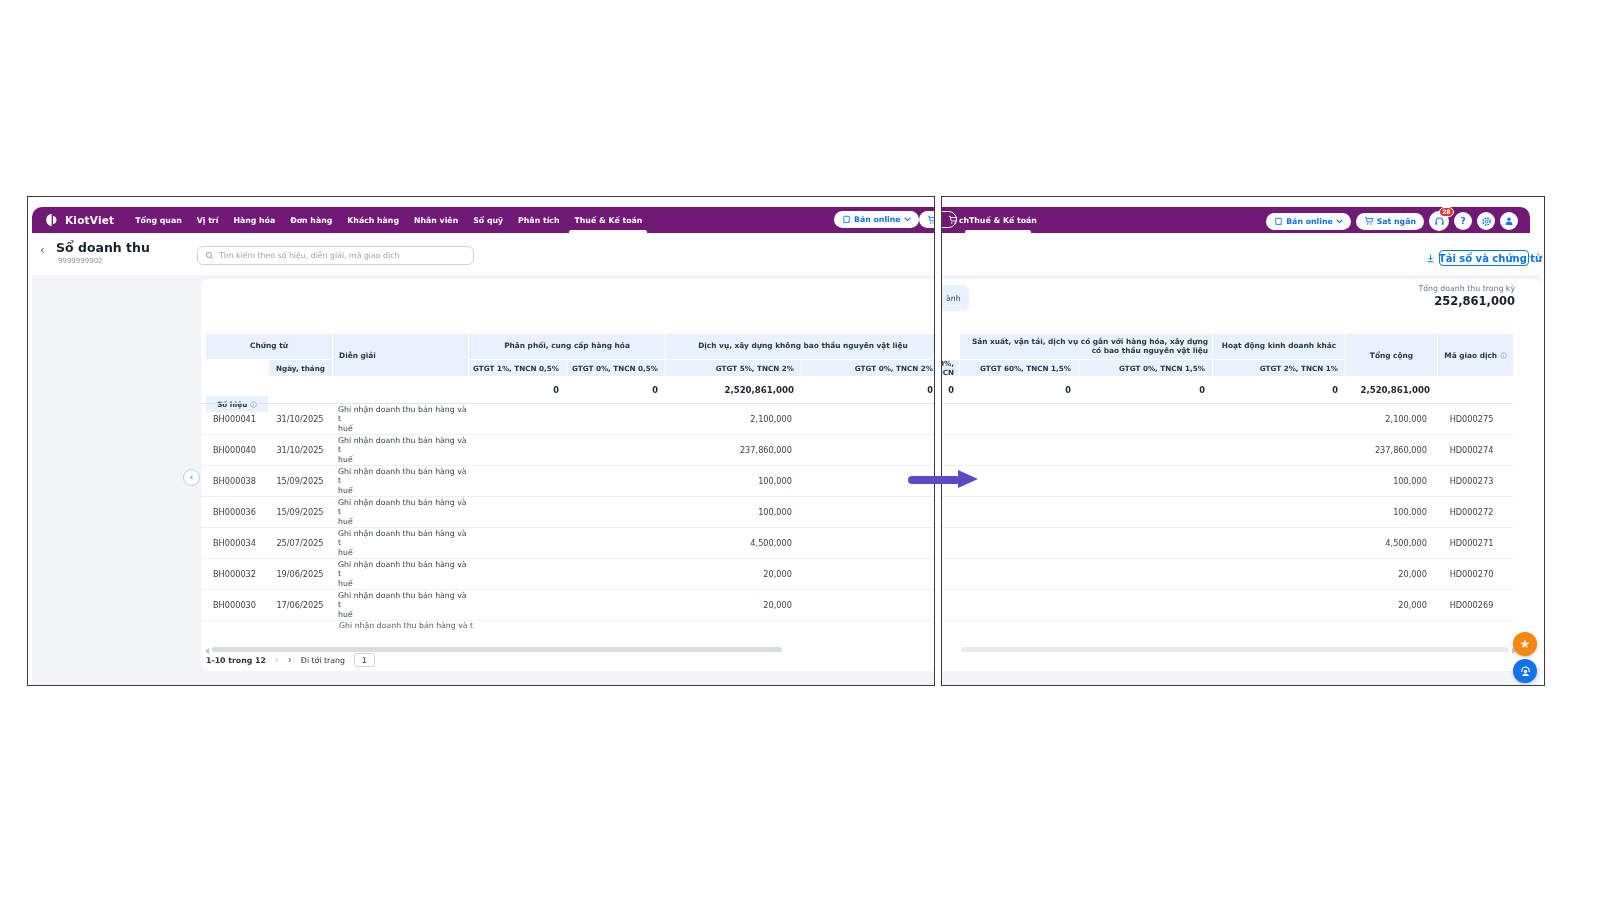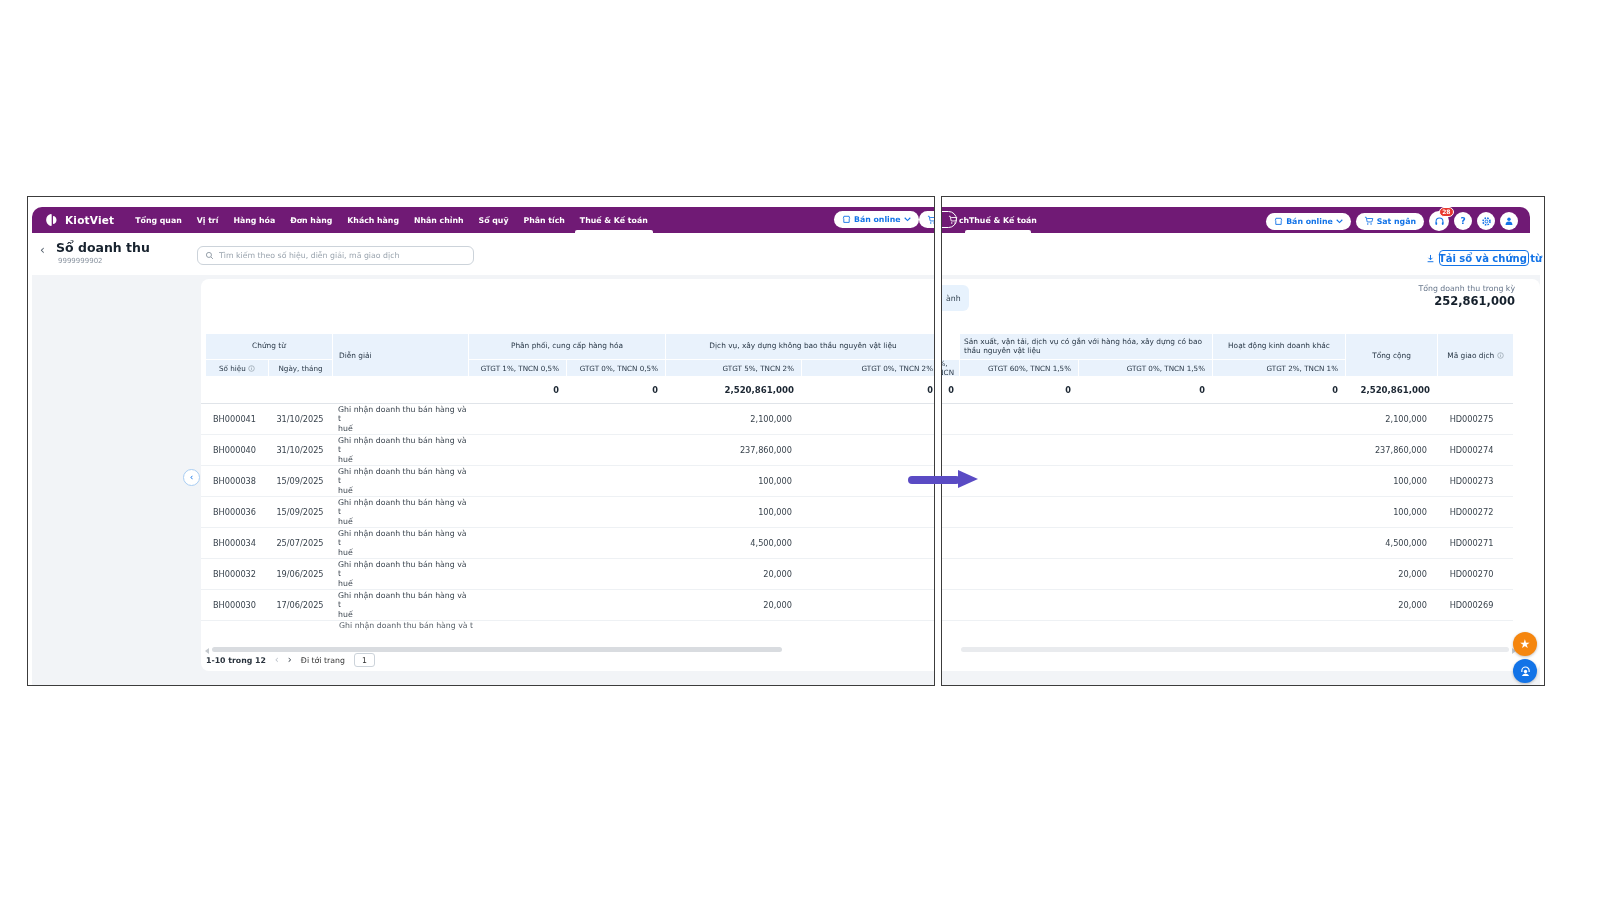--- a/index.html
+++ b/index.html
@@ -62,21 +62,21 @@
   .banner-a { left:9px; width:316px; }
   .banner-frag-b { left:-8px; width:35px; padding:0 0 0 12px; }
   .banner-text { font-size:7.8px; color:#31414f; white-space:nowrap; }
 
   .period-label { position:absolute; right:25px; top:5px; font-size:7.8px; color:#66758a; }
   .period-value { position:absolute; right:25px; top:15px; font-size:11.5px; font-weight:bold; color:#141f2b; }
   .dl-btn { position:absolute; left:497px; top:53px; width:90px; height:16px; border:1px solid #1273e7; border-radius:4px; background:#fff; color:#1273e7; font-size:10px; font-weight:bold; display:flex; align-items:center; justify-content:center; gap:4px; cursor:pointer; white-space:nowrap; }
 
   
   .thead { position:absolute; top:55px; height:42px; }
-  .hcell { position:absolute; background:#e9f2fc; color:#273645; display:flex; align-items:center; justify-content:center; text-align:left; font-weight:normal; }
+  .hcell { position:absolute; background:#e9f2fc; color:#273645; display:flex; align-items:center; justify-content:center; text-align:right; font-weight:bold; }
   .hgroup { top:0; height:25px; font-size:7.4px; line-height:8.5px; padding:0 4px; }
   .hsub { top:26px; height:16px; font-size:7.2px; }
   .hfull { top:0; height:42px; font-size:7.4px; }
   .hsub.num { justify-content:flex-end; padding-right:7px; }
   .totals { position:absolute; top:97px; height:28px; border-bottom:1px solid #e0e4e9; }
   .tcell { position:absolute; top:0; height:100%; display:flex; align-items:center; justify-content:flex-end; padding-right:7px; font-size:8.2px; font-weight:bold; color:#1c2733; }
   .rows { position:absolute; top:125px; }
   .trow { height:31px; display:flex; align-items:center; border-bottom:1px solid #eef1f4; cursor:pointer; }
   .c { font-size:8.2px; color:#39434d; }
   .c-center { text-align:center; }
@@ -115,21 +115,21 @@
         <path d="M9.6 3.2c-.6-.3-1.1 0-1.1.7v7.2c0 .7.5 1 1.1.7 1.6-.8 2.7-2.4 2.7-4.3s-1.1-3.5-2.7-4.3z" fill="#fff"></path>
       </svg>
       <span class="brand">KiotViet</span>
     </div>
     <div class="menu">
       <span class="menu-item">Tổng quan</span>
       <span class="menu-item">Vị trí</span>
       <span class="menu-item">Hàng hóa</span>
       <span class="menu-item">Đơn hàng</span>
       <span class="menu-item">Khách hàng</span>
-      <span class="menu-item">Nhân chỉnh</span>
+      <span class="menu-item">Nhân viên</span>
       <span class="menu-item">Sổ quỹ</span>
       <span class="menu-item">Phân tích</span>
       <span class="menu-item active">Thuế &amp; Kế toán</span>
     </div>
     <div class="pill" style="position:absolute; left:802px; top:4px;">
       <svg class="ic" width="9" height="9" viewBox="0 0 14 14">
         <path d="M2 5.5L3 2h8l1 3.5M2.8 5.5v6h8.4v-6" fill="none" stroke="#1273e7" stroke-width="1.4"></path>
       </svg>
       <span>Bán online</span>
       <svg class="ic" width="7" height="5" viewBox="0 0 10 7">
@@ -157,21 +157,21 @@
   </div>
 
   <div class="bg-gray bg-gray-a"></div>
 
   <div class="collapse-btn">‹</div>
 
   <div class="main-card main-a">
 
     <div class="thead">
       <div class="hcell hgroup" style="left:5px; width:126px;">Chứng từ</div>
-      <div class="hcell hsub" style="left:5px; width:62px;">
+      <div class="hcell hsub" style="left:5px; width:62px;margin-top:36px;">
         <span>Số hiệu</span>&nbsp;
         <svg class="ic" width="7" height="7" viewBox="0 0 10 10">
           <circle cx="5" cy="5" r="4" fill="none" stroke="#9aa6b1" stroke-width="1.1"></circle>
             <line x1="5" y1="4.4" x2="5" y2="7" stroke="#9aa6b1" stroke-width="1.1"></line>
             <circle cx="5" cy="2.9" r=".7" fill="#9aa6b1"></circle>
         </svg>
       </div>
       <div class="hcell hsub" style="left:68px; width:63px;">Ngày, tháng</div>
       <div class="hcell hfull" style="left:132px; width:135px; justify-content:flex-start; padding-left:6px;">Diễn giải</div>
       <div class="hcell hgroup" style="left:268px; width:196px;">Phân phối, cung cấp hàng hóa</div>

